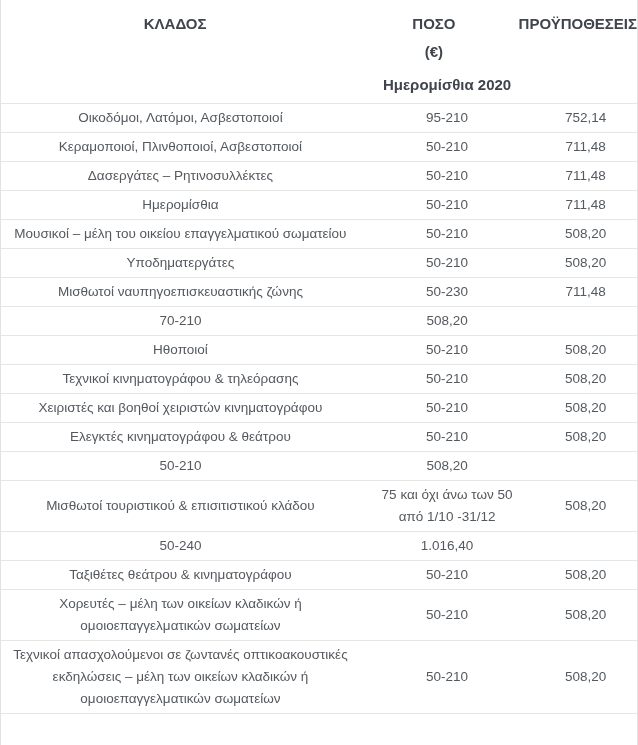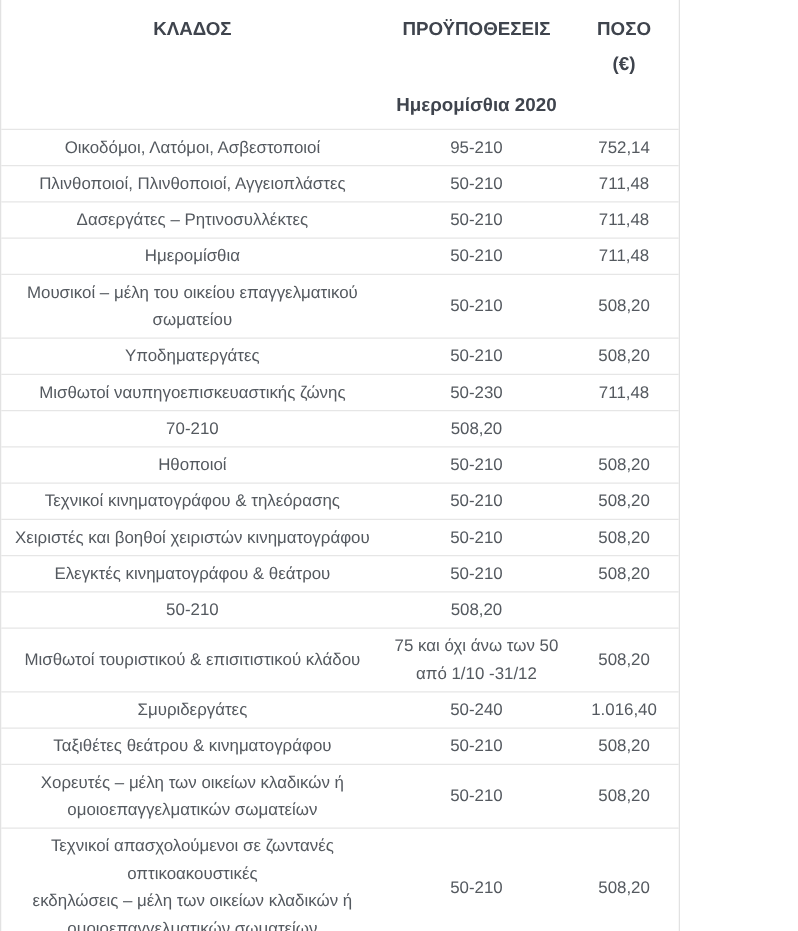--- a/index.html
+++ b/index.html
@@ -10,21 +10,21 @@
     --bg:#ffffff;
   }
   *{box-sizing:border-box;margin:0;padding:0;}
   html,body{background:var(--bg);}
   body{
     width:638px;height:745px;overflow:hidden;
     font-family:"Liberation Sans","DejaVu Sans",sans-serif;
     color:var(--body-text);
   }
   .page{
-    width:544px;height:745px;
+    width:638px;height:745px;
     border-left:1px solid var(--side-border);
     border-right:1px solid var(--side-border);
     background:var(--bg);
   }
   .hrow{
     display:grid;
     grid-template-columns:360fr 175fr 103fr;
     align-items:start;
   }
   .thead{
@@ -57,40 +57,40 @@
   .td-conditions{padding:3px 2px;}
   .td-amount{padding:3px 4px;}
 </style>
 </head>
 <body>
 
 <div class="page">
   <div class="thead">
     <div class="hrow">
       <div class="th">ΚΛΑΔΟΣ</div>
-      <div class="th">ΠΡΟΫΠΟΘΕΣΕΙΣ</div>
       <div class="th">
         <div>ΠΟΣΟ</div>
         <div>(€)</div>
       </div>
+      <div class="th">ΠΡΟΫΠΟΘΕΣΕΙΣ</div>
     </div>
     <div class="hrow sub">
       <div></div>
       <div class="th subheader">Ημερομίσθια 2020</div>
       <div></div>
     </div>
   </div>
   <div class="tbody">
       <div class="tr">
         <div class="td td-sector">Οικοδόμοι, Λατόμοι, Ασβεστοποιοί</div>
         <div class="td td-conditions">95-210</div>
         <div class="td td-amount">752,14</div>
       </div>
       <div class="tr">
-        <div class="td td-sector">Πλινθοποιοί, Πλινθοποιοί, Αγγειοπλάστες</div>
+        <div class="td td-sector">Κεραμοποιοί, Πλινθοποιοί, Ασβεστοποιοί</div>
         <div class="td td-conditions">50-210</div>
         <div class="td td-amount">711,48</div>
       </div>
       <div class="tr">
         <div class="td td-sector">Δασεργάτες – Ρητινοσυλλέκτες</div>
         <div class="td td-conditions">50-210</div>
         <div class="td td-amount">711,48</div>
       </div>
       <div class="tr">
         <div class="td td-sector">Ημερομίσθια</div>
@@ -140,21 +140,20 @@
         <div class="td td-conditions">50-210</div>
         <div class="td td-amount">508,20</div>
       </div>
       <div class="tr">
         <div class="td td-sector">Μισθωτοί τουριστικού &amp; επισιτιστικού κλάδου</div>
         <div class="td td-conditions">75 και όχι άνω των 50
 από 1/10 -31/12</div>
         <div class="td td-amount">508,20</div>
       </div>
       <div class="tr">
-        <div class="td td-sector">Σμυριδεργάτες</div>
         <div class="td td-conditions">50-240</div>
         <div class="td td-amount">1.016,40</div>
       </div>
       <div class="tr">
         <div class="td td-sector">Ταξιθέτες θεάτρου &amp; κινηματογράφου</div>
         <div class="td td-conditions">50-210</div>
         <div class="td td-amount">508,20</div>
       </div>
       <div class="tr">
         <div class="td td-sector">Χορευτές – μέλη των οικείων κλαδικών ή

